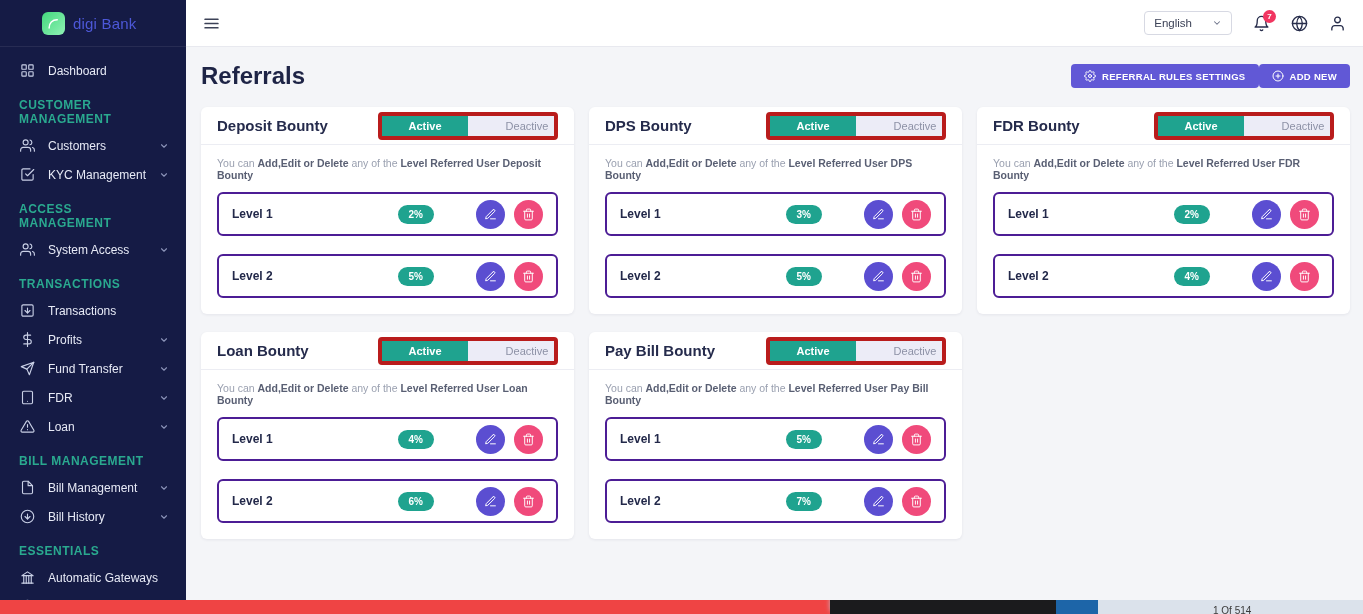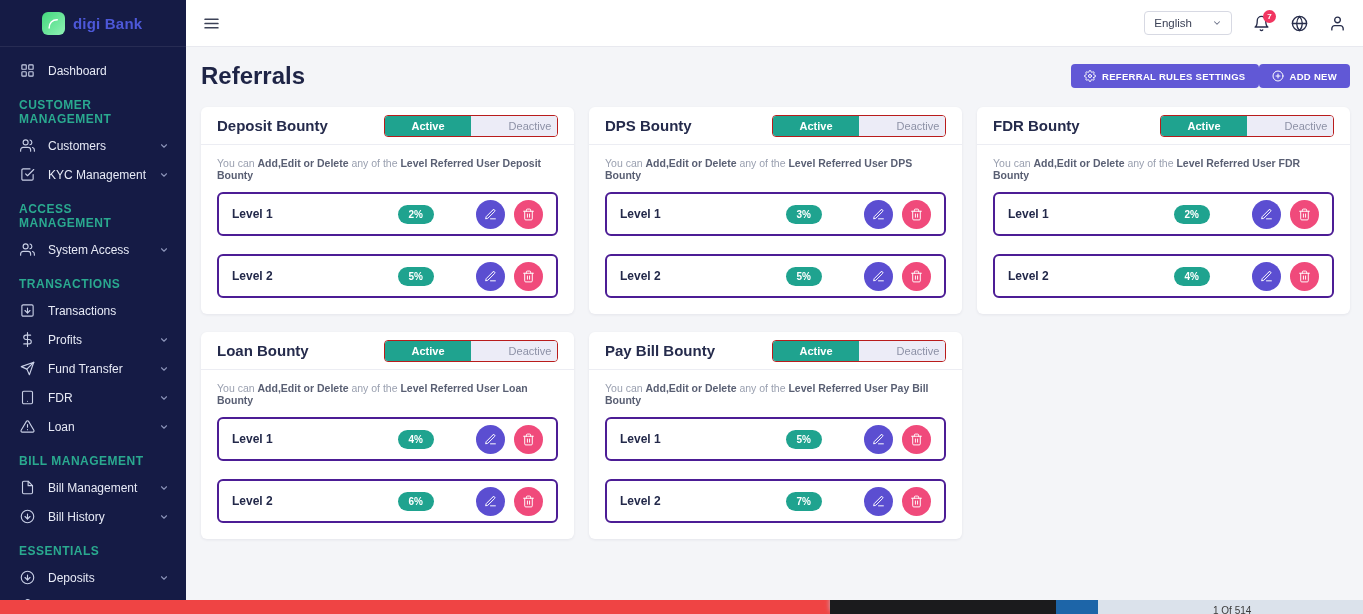--- a/index.html
+++ b/index.html
@@ -5,21 +5,21 @@
   * { box-sizing: border-box; margin: 0; padding: 0; }
   html,body { width:1363px; height:614px; overflow:hidden; }
   body { font-family:"Liberation Sans", sans-serif; background:#f4f5f8; }
   .app { display:flex; width:1363px; height:614px; position:relative; }
 
   
   .sidebar { width:186px; flex-shrink:0; background:#151b45; display:flex; flex-direction:column; }
   .logo-bar { height:47px; flex-shrink:0; display:flex; align-items:center; padding-left:42px; border-bottom:1px solid rgba(255,255,255,0.08); }
   .logo-icon { width:23px; height:23px; border-radius:6px; background:linear-gradient(135deg,#43d87d,#90f2b5); margin-right:8px; display:flex; align-items:center; justify-content:center; }
   .logo-icon svg { width:15px; height:15px; }
-  .brand-name { color:#4d58d8; font-size:15px; font-weight:bold; letter-spacing:0.2px; }
+  .brand-name { color:#4d58d8; font-size:15px; font-weight:normal; letter-spacing:0.2px; }
   .nav { flex:1; padding-top:9px; overflow:hidden; }
   .section-label { font-size:12px; font-weight:bold; color:#2aa98f; letter-spacing:0.5px; padding:13px 18px 5px 19px; }
   .nav-item { height:29px; display:flex; align-items:center; padding:0 17px 0 19px; cursor:pointer; }
   .nav-icon { width:16px; height:16px; margin-right:13px; color:#c9d0e6; display:flex; align-items:center; justify-content:center; }
   .nav-icon svg { width:15px; height:15px; }
   .nav-label { flex:1; font-size:12px; color:#e7eaf6; }
   .chev { color:#8b93b8; display:flex; }
   .chev svg { width:10px; height:10px; }
 
   
@@ -38,21 +38,21 @@
   .page-header { display:flex; align-items:center; margin-bottom:17px; }
   .page-title { font-size:24px; font-weight:800; color:#1e2446; }
   .header-buttons { margin-left:auto; display:flex; }
   .btn-primary { background:#6158d6; color:#fff; border:none; border-radius:4px; font-family:inherit; font-size:9.5px; font-weight:bold; letter-spacing:0.3px; padding:0 13px; height:24px; display:flex; align-items:center; gap:6px; cursor:pointer; }
   .btn-primary svg { width:12px; height:12px; }
 
   .cards-grid { display:grid; grid-template-columns:repeat(3, 373px); column-gap:15px; row-gap:18px; }
   .card { background:#fff; border-radius:6px; box-shadow:0 1px 3px rgba(25,30,70,0.07); }
   .card-header { height:38px; display:flex; align-items:center; justify-content:space-between; padding:0 16px; border-bottom:1px solid #ecedf3; }
   .card-title { font-size:15px; font-weight:bold; color:#252b4c; }
-  .toggle { display:flex; border:1px solid #b91c1c; border-radius:4px; overflow:hidden; }
+  .toggle { display:flex; border:4px solid #b91c1c; border-radius:4px; overflow:hidden; }
   .toggle-seg { width:86px; text-align:center; font-size:11px; padding:4px 0; cursor:pointer; }
   .toggle-on { background:#1fa38f; color:#fff; font-weight:bold; }
   .toggle-off { background:#ececf7; color:#8d91a6;padding-left:32px; }
   .card-body { padding:12px 16px 16px; }
   .card-desc { font-size:10.5px; color:#9aa0b0; margin-bottom:11px; }
   .card-desc b { color:#595f73; }
   .level-row { display:flex; align-items:center; border:2px solid #4c1d95; border-radius:6px; height:44px; padding:0 13px; margin-bottom:18px; background:#fff; }
   .level-row:last-child { margin-bottom:0; }
   .level-label { flex:1; font-size:12px; font-weight:bold; color:#23294a; }
   .level-badge { background:#1fa38f; color:#fff; font-size:10px; font-weight:bold; padding:4px 11px; border-radius:11px; }
@@ -235,20 +235,33 @@
             </svg>
           </span>
           <span class="nav-label">Bill History</span>
           <span class="chev">
             <svg viewBox="0 0 24 24" fill="none" stroke="currentColor" stroke-width="2.6" stroke-linecap="round" stroke-linejoin="round">
               <polyline points="6 9 12 15 18 9"></polyline>
             </svg>
           </span>
         </div>
         <div class="section-label">ESSENTIALS</div>
+        <div class="nav-item">
+          <span class="nav-icon">
+            <svg viewBox="0 0 24 24" fill="none" stroke="currentColor" stroke-width="1.8" stroke-linecap="round" stroke-linejoin="round">
+              <line x1="3" y1="21" x2="21" y2="21"></line>
+              <path d="M3 9l9-6 9 6z"></path>
+              <line x1="6" y1="9" x2="6" y2="21"></line>
+              <line x1="10" y1="9" x2="10" y2="21"></line>
+              <line x1="14" y1="9" x2="14" y2="21"></line>
+              <line x1="18" y1="9" x2="18" y2="21"></line>
+            </svg>
+          </span>
+          <span class="nav-label">Automatic Gateways</span>
+        </div>
         <div class="nav-item">
           <span class="nav-icon">
             <svg viewBox="0 0 24 24" fill="none" stroke="currentColor" stroke-width="1.8" stroke-linecap="round" stroke-linejoin="round">
               <circle cx="12" cy="12" r="10"></circle>
               <polyline points="8 12 12 16 16 12"></polyline>
               <line x1="12" y1="8" x2="12" y2="16"></line>
             </svg>
           </span>
           <span class="nav-label">Deposits</span>
           <span class="chev">

